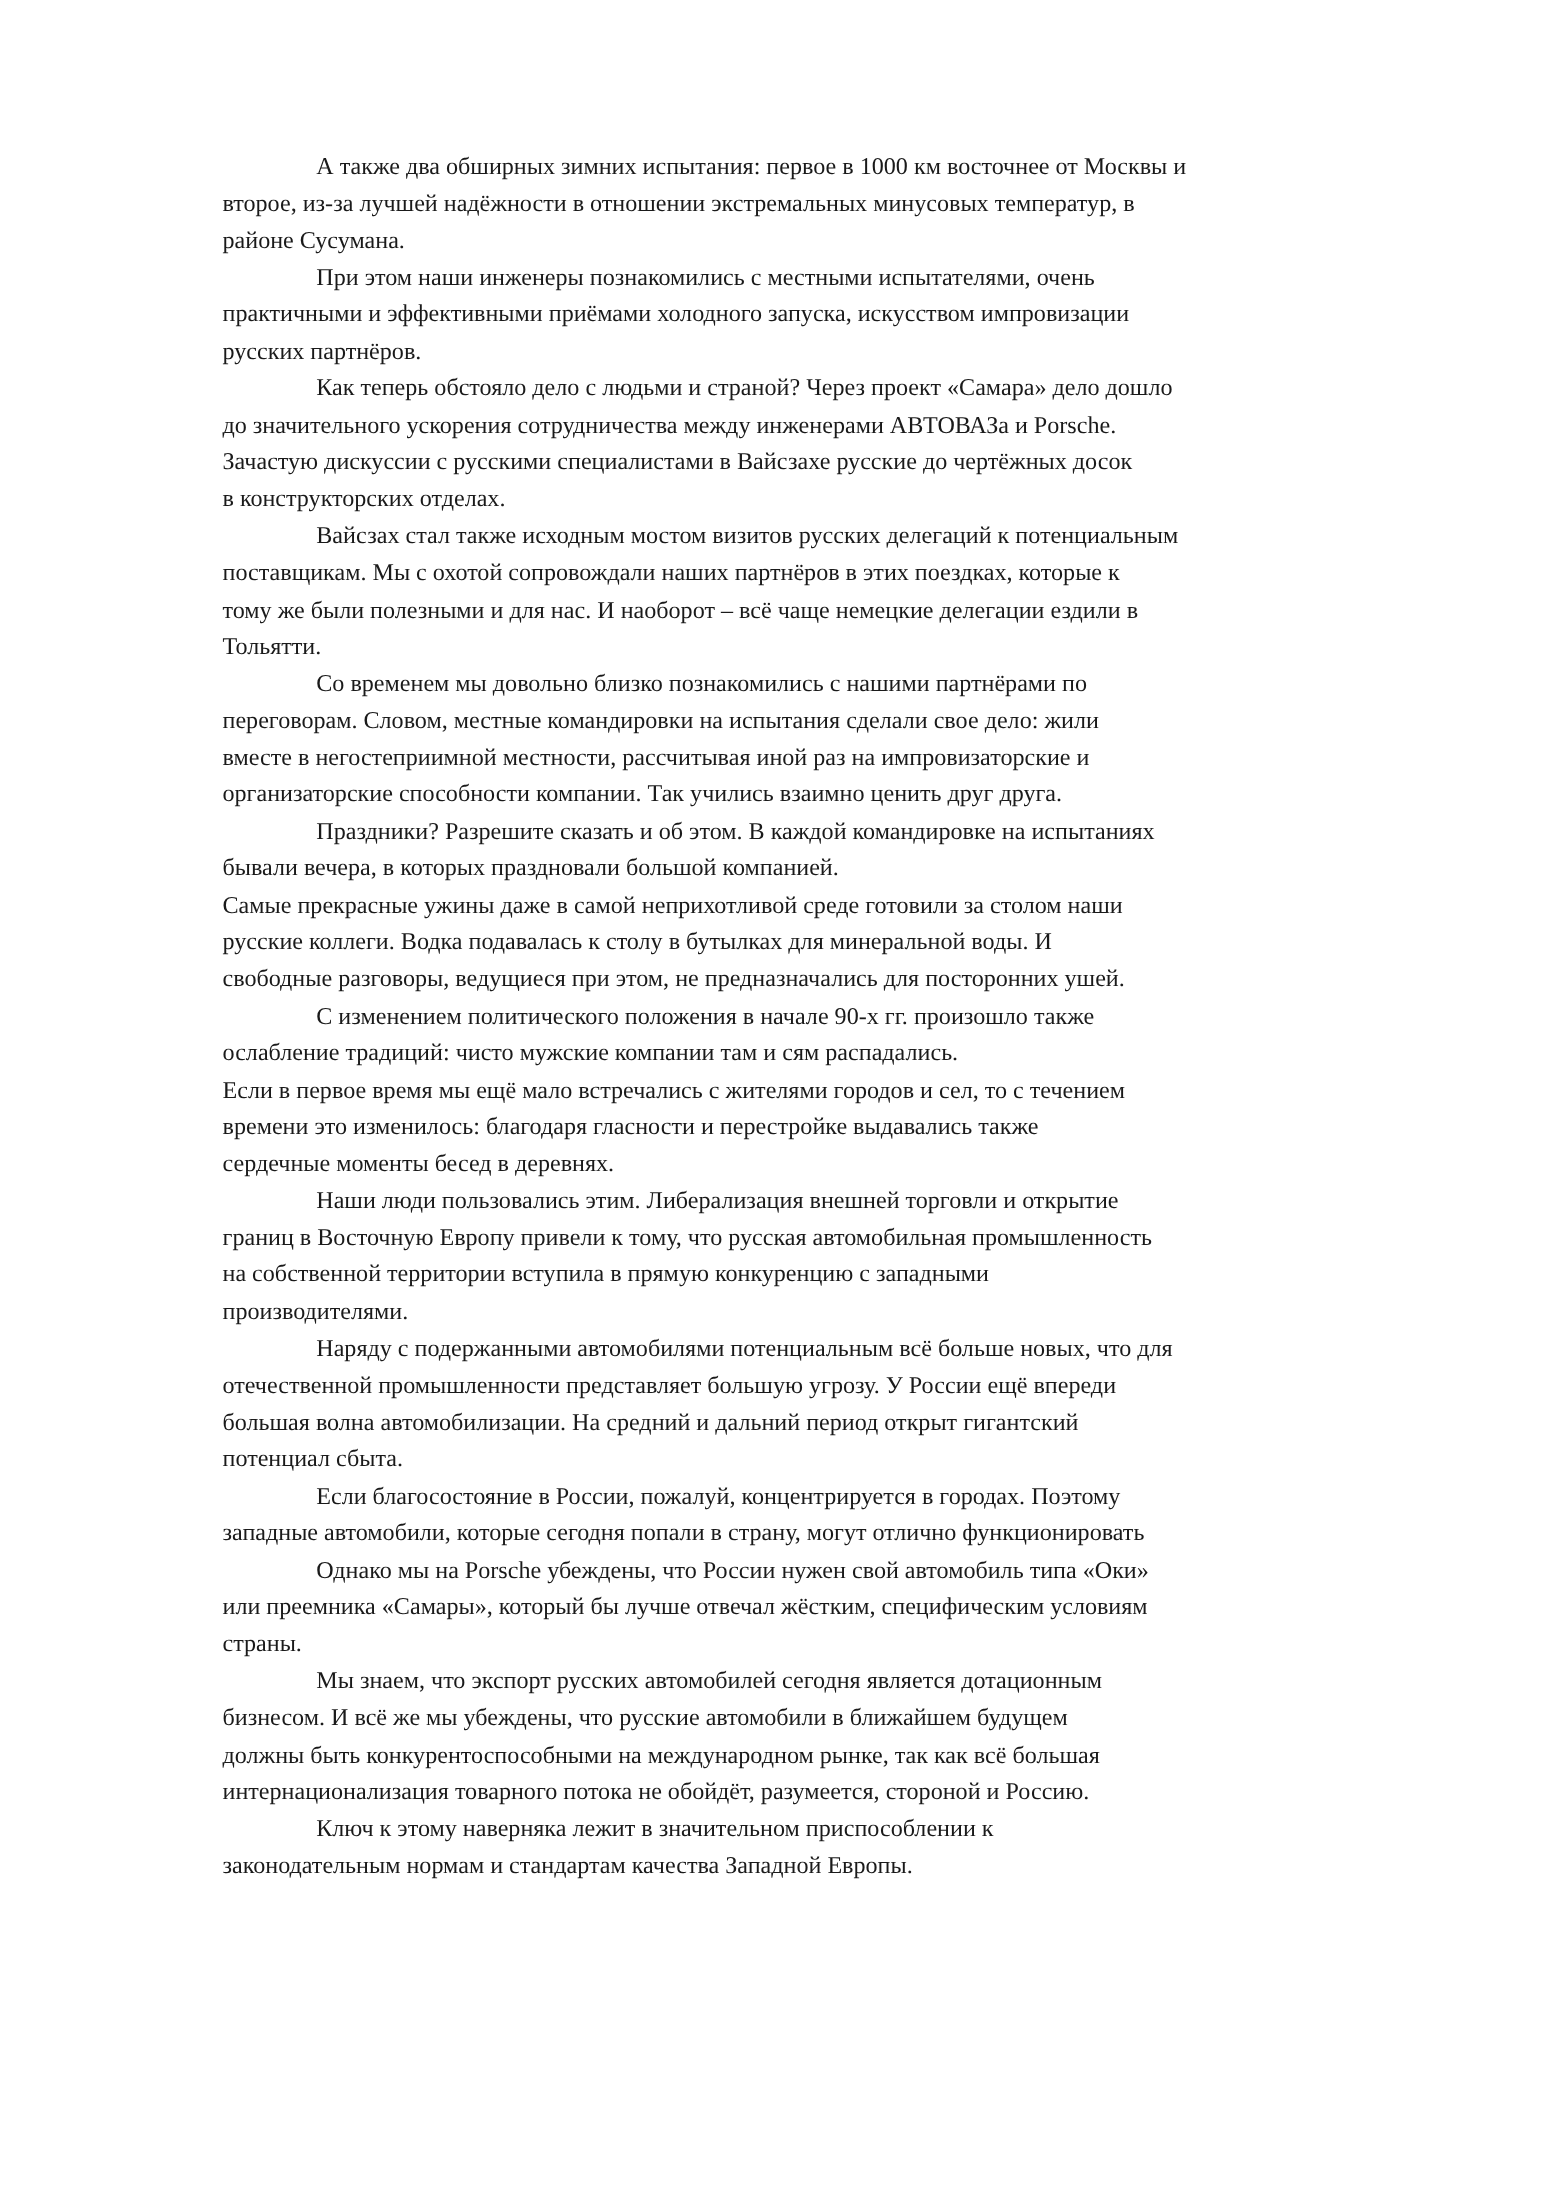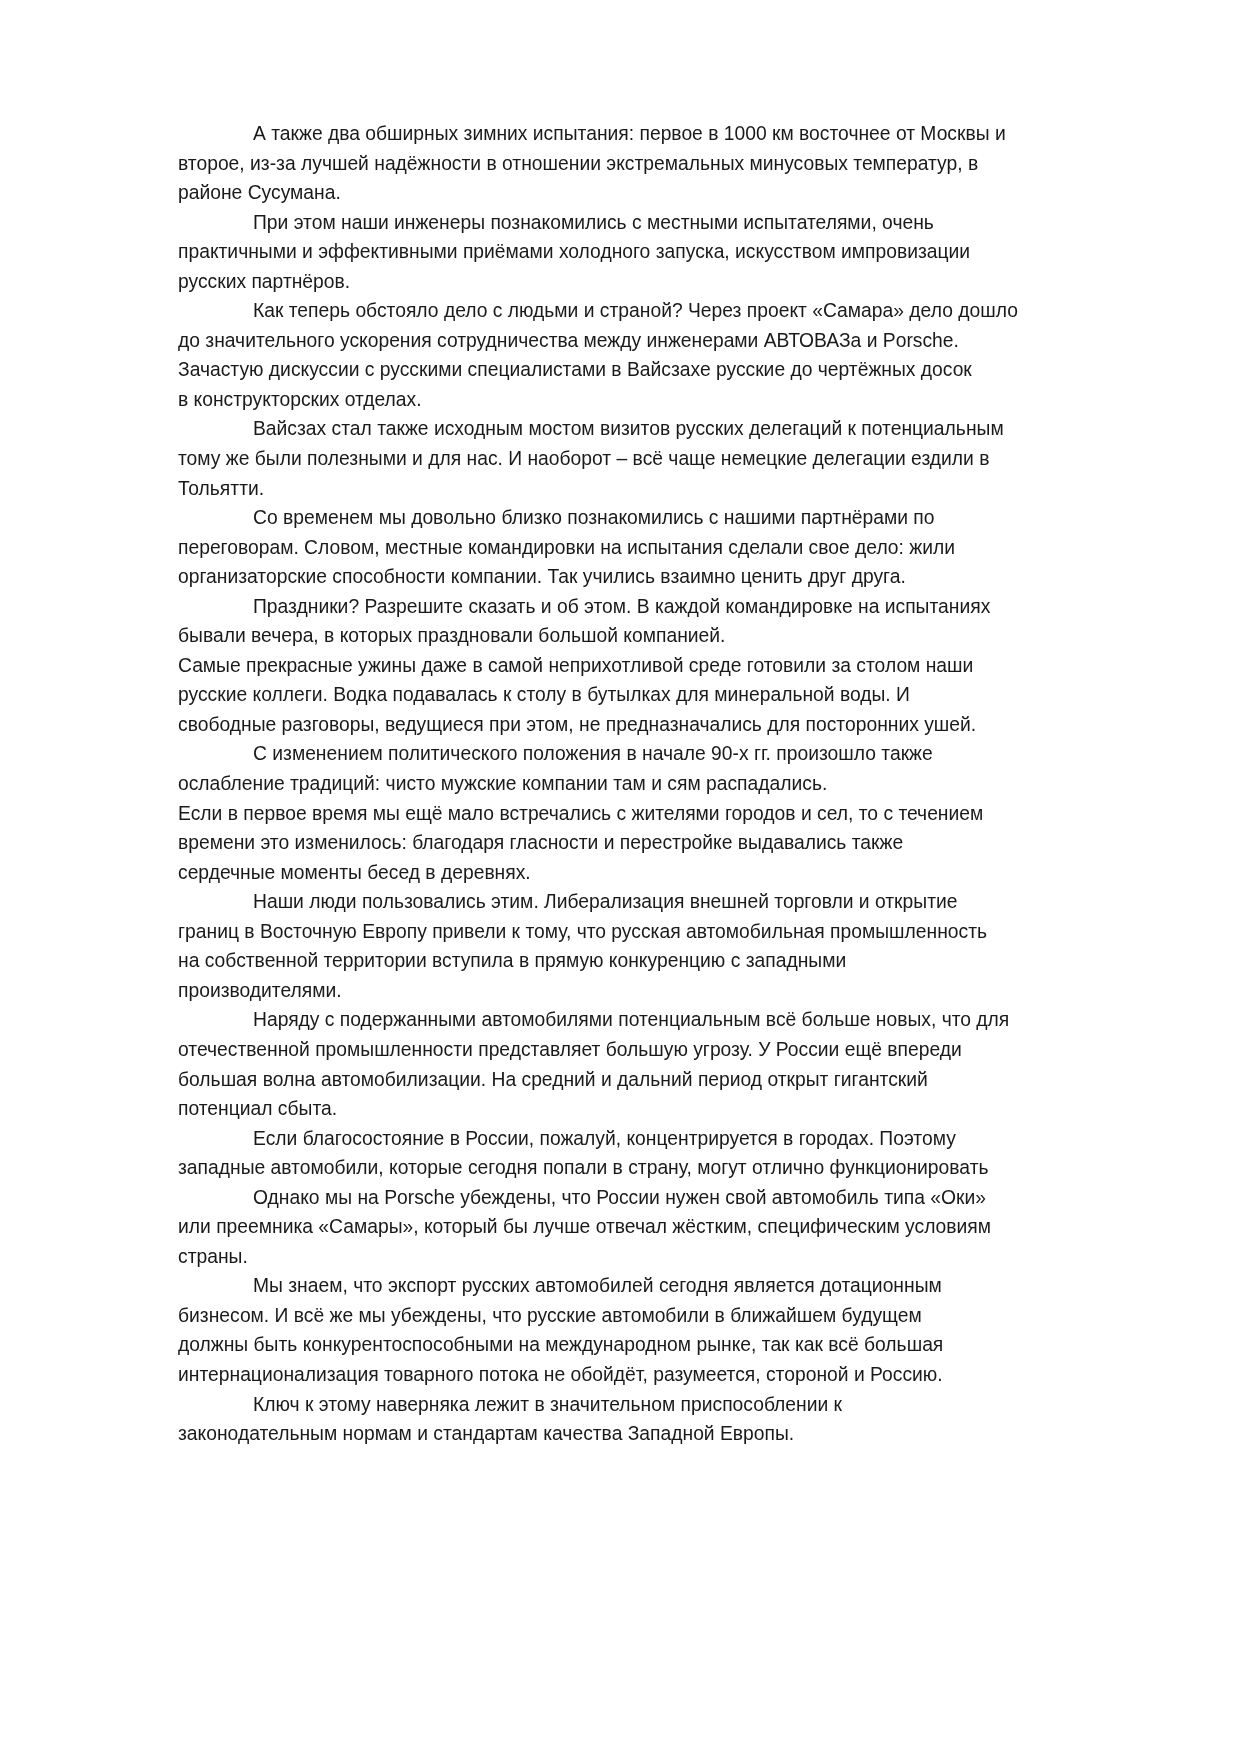--- a/index.html
+++ b/index.html
@@ -2,21 +2,21 @@
 <html><head>
 <meta charset="utf-8">
 <style>
   html, body { margin: 0; padding: 0; background: #ffffff; }
   body { width: 1240px; height: 1754px; position: relative; overflow: hidden; }
   .page {
     position: absolute;
     left: 178px;
     top: 119px;
     width: 980px;
-    font-family: Liberation Sans, sans-serif;
+    font-family: Liberation Serif, serif;
     font-size: 19.3px;
     line-height: 29.55px;
     color: #1a1a1a;
   }
   .para { margin: 0; }
   .line { display: block; white-space: nowrap; }
   .line.indent { padding-left: 75px; }
 </style>
 </head>
 <body>
@@ -33,26 +33,28 @@
       <span class="line">русских партнёров.</span>
     </p>
     <p class="para">
       <span class="line indent">Как теперь обстояло дело с людьми и страной? Через проект «Самара» дело дошло</span>
       <span class="line">до значительного ускорения сотрудничества между инженерами АВТОВАЗа и Porsche.</span>
       <span class="line">Зачастую дискуссии с русскими специалистами в Вайсзахе русские до чертёжных досок</span>
       <span class="line">в конструкторских отделах.</span>
     </p>
     <p class="para">
       <span class="line indent">Вайсзах стал также исходным мостом визитов русских делегаций к потенциальным</span>
+      <span class="line">поставщикам. Мы с охотой сопровождали наших партнёров в этих поездках, которые к</span>
       <span class="line">тому же были полезными и для нас. И наоборот – всё чаще немецкие делегации ездили в</span>
       <span class="line">Тольятти.</span>
     </p>
     <p class="para">
       <span class="line indent">Со временем мы довольно близко познакомились с нашими партнёрами по</span>
       <span class="line">переговорам. Словом, местные командировки на испытания сделали свое дело: жили</span>
+      <span class="line">вместе в негостеприимной местности, рассчитывая иной раз на импровизаторские и</span>
       <span class="line">организаторские способности компании. Так учились взаимно ценить друг друга.</span>
     </p>
     <p class="para">
       <span class="line indent">Праздники? Разрешите сказать и об этом. В каждой командировке на испытаниях</span>
       <span class="line">бывали вечера, в которых праздновали большой компанией.</span>
     </p>
     <p class="para">
       <span class="line">Самые прекрасные ужины даже в самой неприхотливой среде готовили за столом наши</span>
       <span class="line">русские коллеги. Водка подавалась к столу в бутылках для минеральной воды. И</span>
       <span class="line">свободные разговоры, ведущиеся при этом, не предназначались для посторонних ушей.</span>

